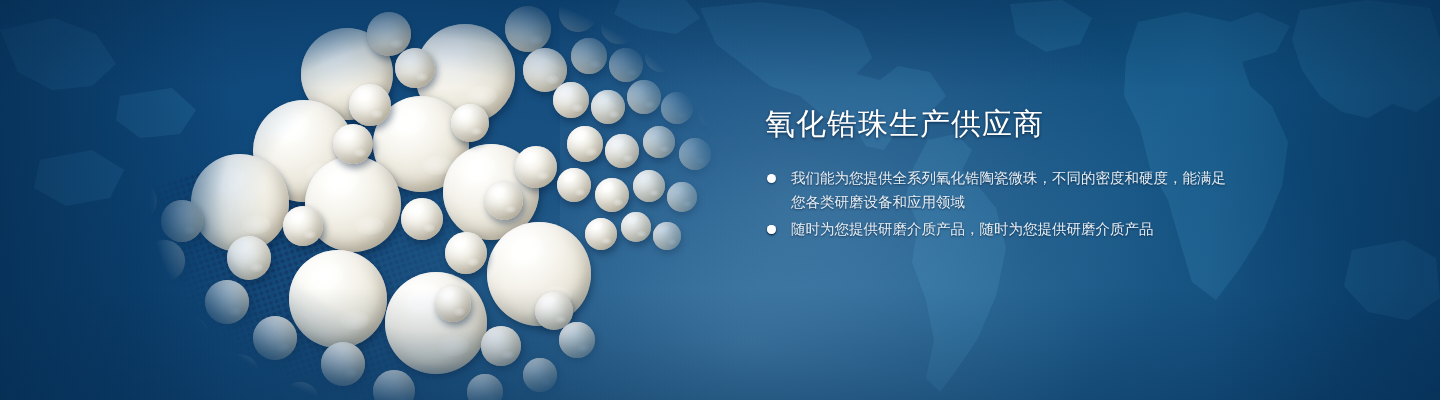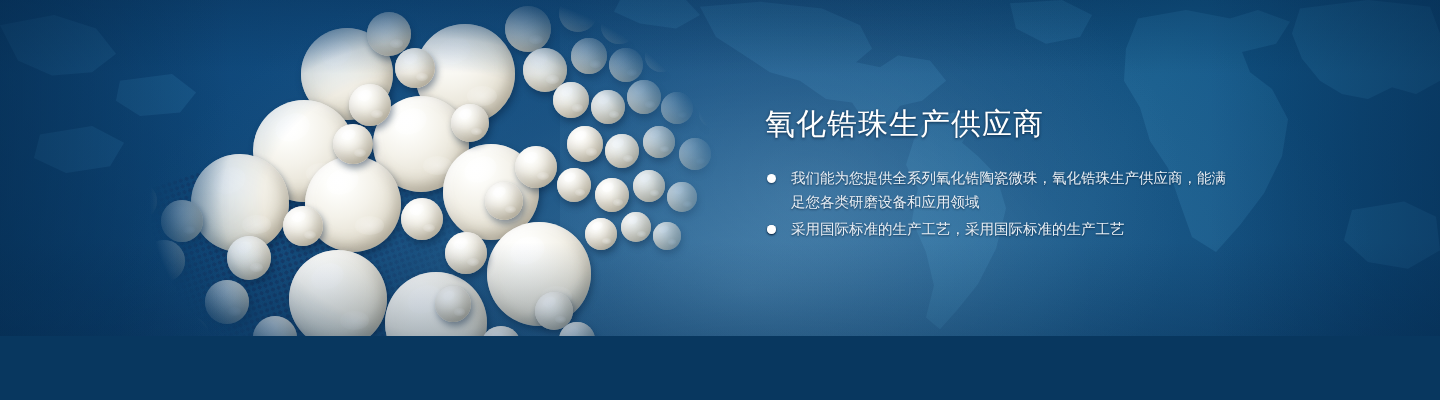--- a/index.html
+++ b/index.html
@@ -1,19 +1,19 @@
 <!DOCTYPE html>
 <html><head>
 <meta charset="utf-8">
 <title>Banner</title>
 <style>
   html,body{margin:0;padding:0;background:#08375f;}
   .stage{
     position:relative;
-    width:1440px;height:336px;
+    width:1440px;height:400px;
     overflow:hidden;
     font-family:"Liberation Sans","DejaVu Sans",sans-serif;
     background:#0a4070;
   }
 
   
   .bg-base{
     position:absolute;inset:0;
     background:
       radial-gradient(ellipse 900px 520px at 52% 86%, rgba(92,150,190,0.55) 0%, rgba(60,115,160,0.28) 38%, rgba(10,64,112,0) 70%),
@@ -220,25 +220,25 @@
     </div>
   </div>
 
   <div class="bg-vign"></div>
 
   <div class="copy">
     <h1 class="headline">氧化锆珠生产供应商</h1>
     <ul class="bullets">
       <li class="bullet">
         <span class="dot"></span>
-        <span>我们能为您提供全系列氧化锆陶瓷微珠，氧化锆珠生产供应商，能满足您各类研磨设备和应用领域</span>
+        <span>我们能为您提供全系列氧化锆陶瓷微珠，不同的密度和硬度，能满足您各类研磨设备和应用领域</span>
       </li>
       <li class="bullet">
         <span class="dot"></span>
       </li>
       <li class="bullet">
         <span class="dot"></span>
-        <span>采用国际标准的生产工艺，采用国际标准的生产工艺</span>
+        <span>随时为您提供研磨介质产品，随时为您提供研磨介质产品</span>
       </li>
     </ul>
   </div>
 
 </div>
 
 </body></html>

